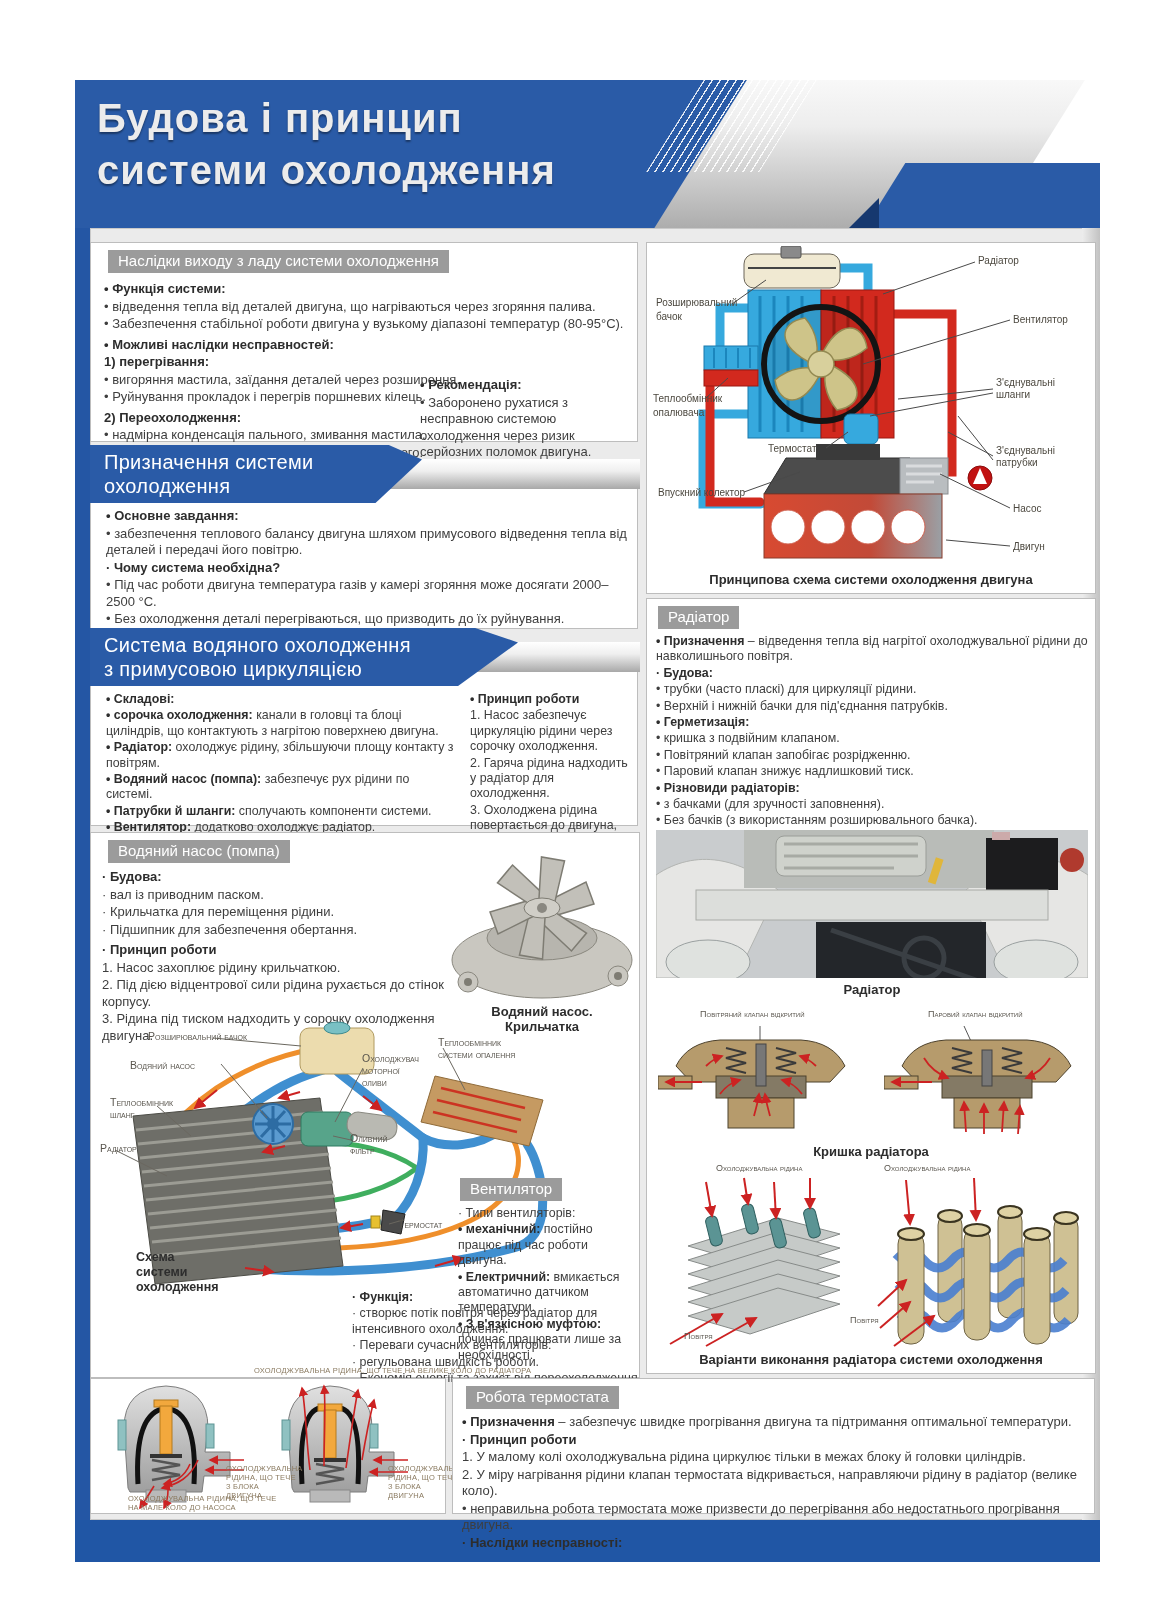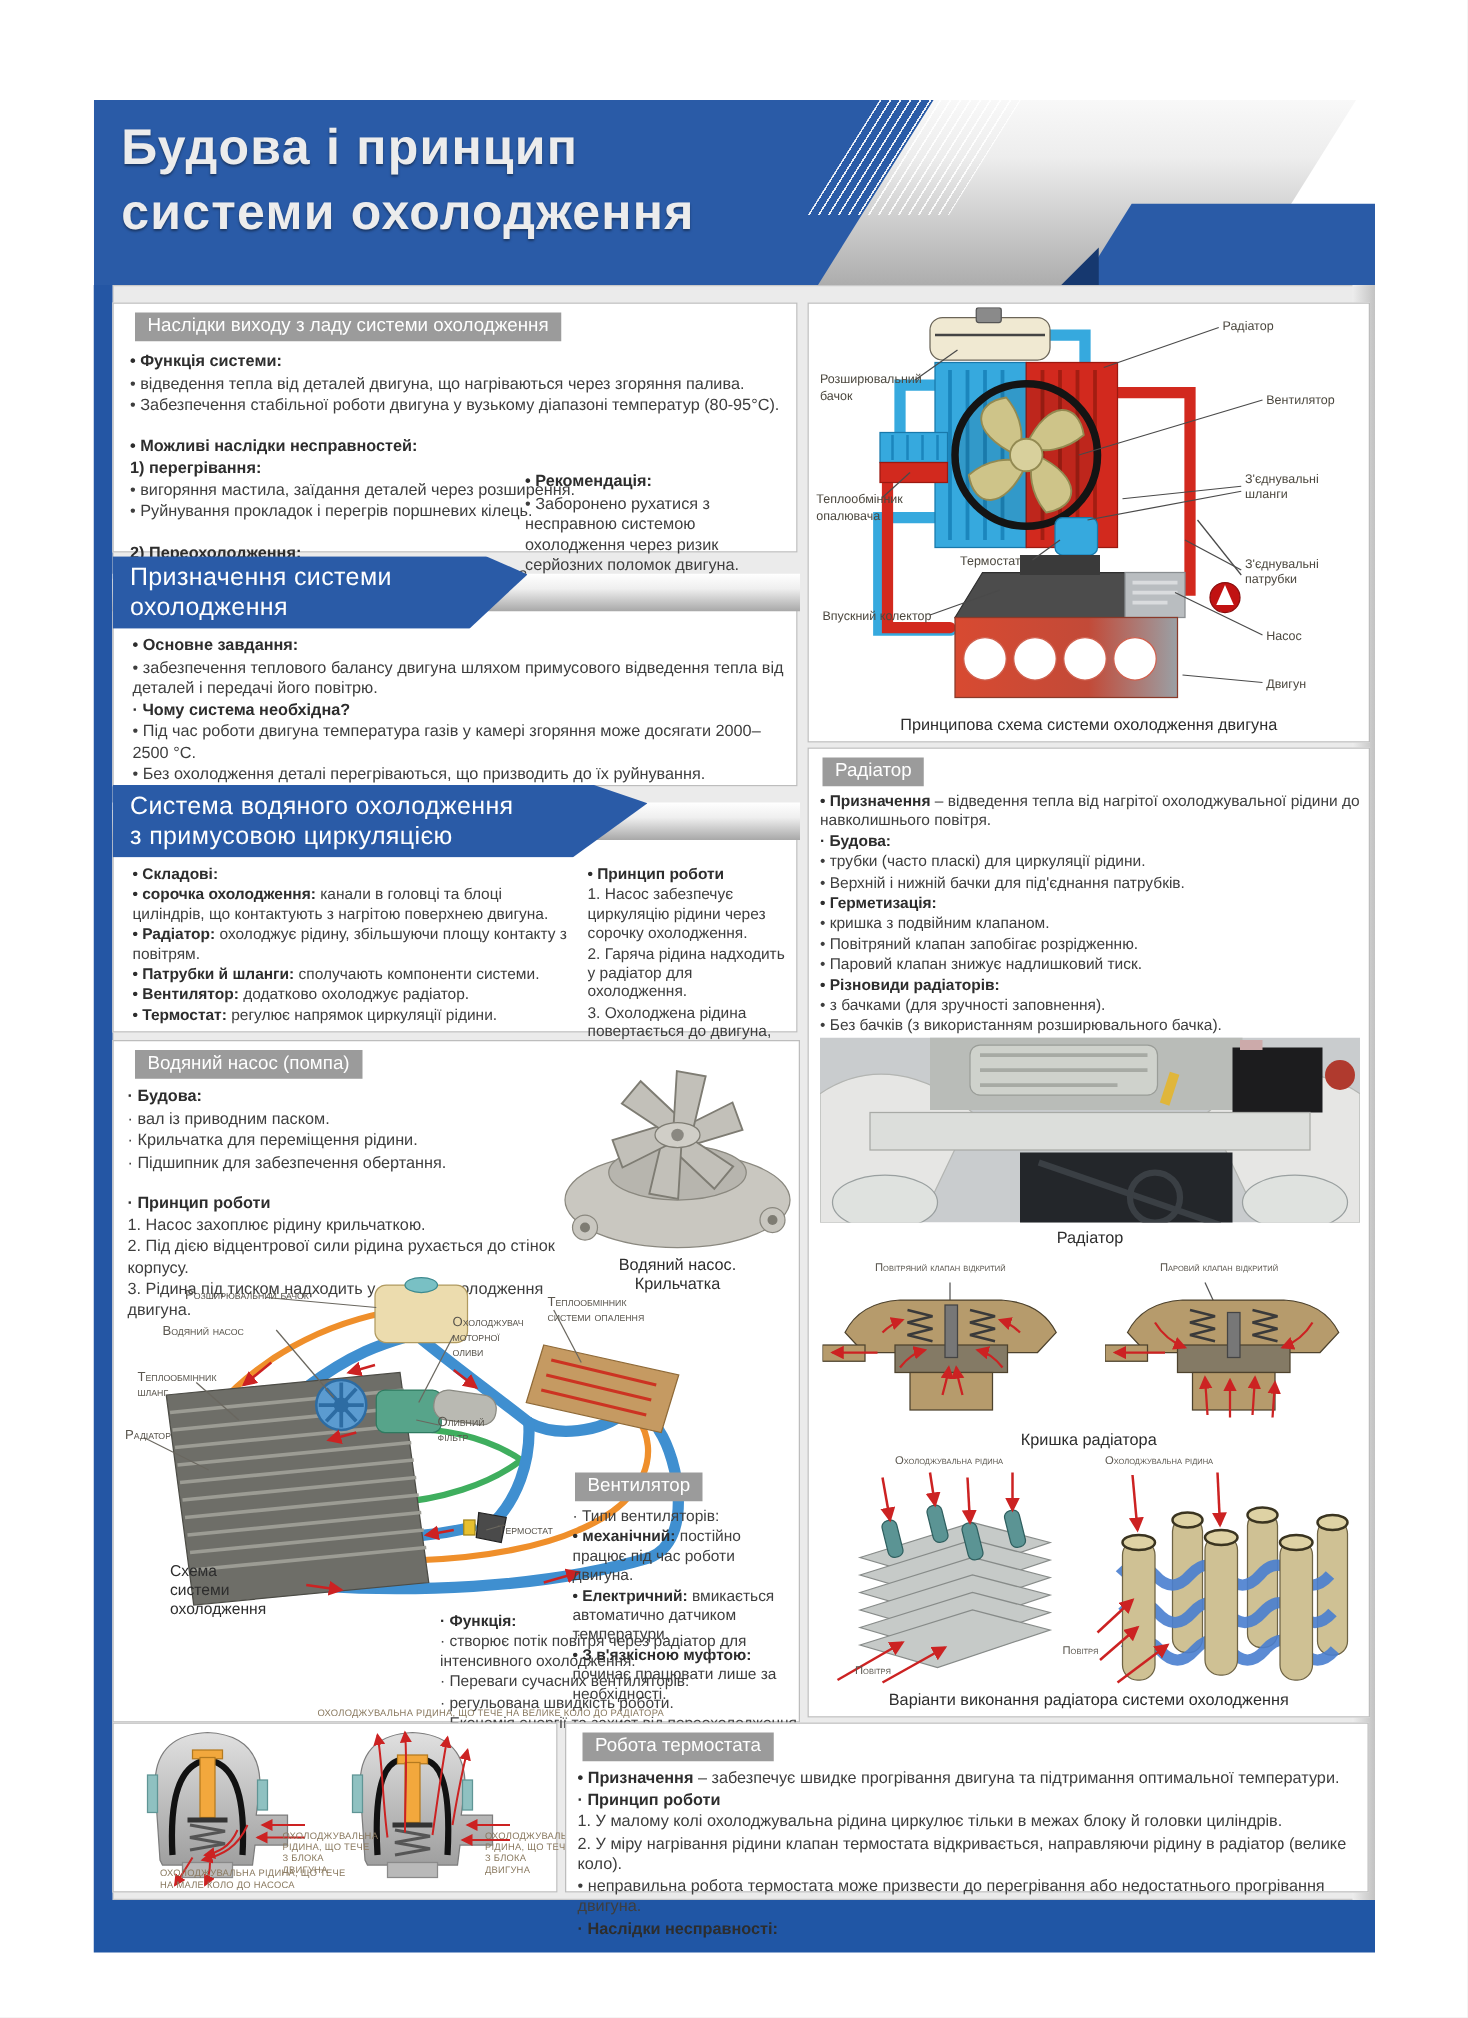--- a/index.html
+++ b/index.html
@@ -24,33 +24,33 @@
   .sheet{position:absolute;left:15px;top:148px;width:1010px;height:1292px;background:#ebebeb;border:1px solid #c9c9c9;box-sizing:border-box}
   .lstrip{position:absolute;left:0;top:148px;width:15px;height:1292px;background:#2456a4}
   .rshade{position:absolute;left:1007px;top:148px;width:18px;height:1292px;background:linear-gradient(90deg,#ededed,#c2c2c2)}
   .footer{position:absolute;left:0;top:1440px;width:1025px;height:42px;background:#2056a5}
   .box{position:absolute;background:#fff;border:1px solid #bdbdbd;box-sizing:border-box}
   
   .glabel{display:inline-block;background:#9b9b9b;color:#fff;font-size:15px;padding:2px 10px 4px;white-space:nowrap}
   .lines{position:absolute}
   .ln{font-size:13px;line-height:16.5px;color:#3e3e3e;margin-bottom:1px}
   .ln .b{font-weight:700;color:#2d2d2d}
-  .mt{margin-top:16px}
+  .mt{margin-top:4px}
   .sm .ln{font-size:12.4px;line-height:15.4px}
   .ribbon{position:absolute;width:550px;height:58px}
   .ribbon .band{position:absolute;left:0;right:0;top:14px;height:30px;
                 background:linear-gradient(180deg,#ffffff 0%,#efefef 40%,#a8a8a8 100%)}
   .ribbon .blue{position:absolute;left:0;top:0;height:100%;background:#2a5ba7;
                 -webkit-clip-path:polygon(0 0,90% 0,100% 25%,86% 100%,0 100%);
                 clip-path:polygon(0 0,90% 0,100% 25%,86% 100%,0 100%);
                 display:flex;flex-direction:column;justify-content:center;padding-left:14px;box-sizing:border-box}
   .ribbon .t{font-size:20px;font-weight:400;color:#fff;line-height:24px;letter-spacing:.3px}
   .dlab{position:absolute;font-size:10.5px;line-height:12px;color:#59554d;font-variant:small-caps}
   .tlab{position:absolute;font-size:7.5px;line-height:9px;color:#8a7a60;text-transform:uppercase;letter-spacing:.2px}
-  .cap{position:absolute;font-weight:400;color:#2d2d2d;font-size:13px}
+  .cap{position:absolute;font-weight:700;color:#2d2d2d;font-size:13px}
   .capc{text-align:center}
   svg text{font-family:"Liberation Sans",sans-serif;font-size:10px;fill:#4c483f}
 </style>
 </head>
 <body>
 
 <div class="poster">
 
   <div class="hdr">
     <div class="h-blue"></div>
@@ -114,20 +114,21 @@
   <div class="band"></div>
   <div class="blue" style="width:428px">
     <div class="t">Система водяного охолодження</div>
     <div class="t">з примусовою циркуляцією</div>
   </div>
 </div>
 <div class="lines sm" style="left:106px;top:692px;width:352px">
   <div class="ln"><span class="b">• Складові:</span></div>
   <div class="ln"><span class="b">• сорочка охолодження:</span><span> канали в головці та блоці циліндрів, що контактують з нагрітою поверхнею двигуна.</span></div>
   <div class="ln"><span class="b">• Радіатор:</span><span> охолоджує рідину, збільшуючи площу контакту з повітрям.</span></div>
+  <div class="ln"><span class="b">• Водяний насос (помпа):</span><span> забезпечує рух рідини по системі.</span></div>
   <div class="ln"><span class="b">• Патрубки й шланги:</span><span> сполучають компоненти системи.</span></div>
   <div class="ln"><span class="b">• Вентилятор:</span><span> додатково охолоджує радіатор.</span></div>
   <div class="ln"><span class="b">• Термостат:</span><span> регулює напрямок циркуляції рідини.</span></div>
 </div>
 <div class="lines sm" style="left:470px;top:692px;width:162px">
   <div class="ln"><span class="b">• Принцип роботи</span></div>
   <div class="ln"><span>1. Насос забезпечує циркуляцію рідини через сорочку охолодження.</span></div>
   <div class="ln"><span>2. Гаряча рідина надходить у радіатор для охолодження.</span></div>
   <div class="ln"><span>3. Охолоджена рідина повертається до двигуна, завершуючи цикл.</span></div>
 </div>

